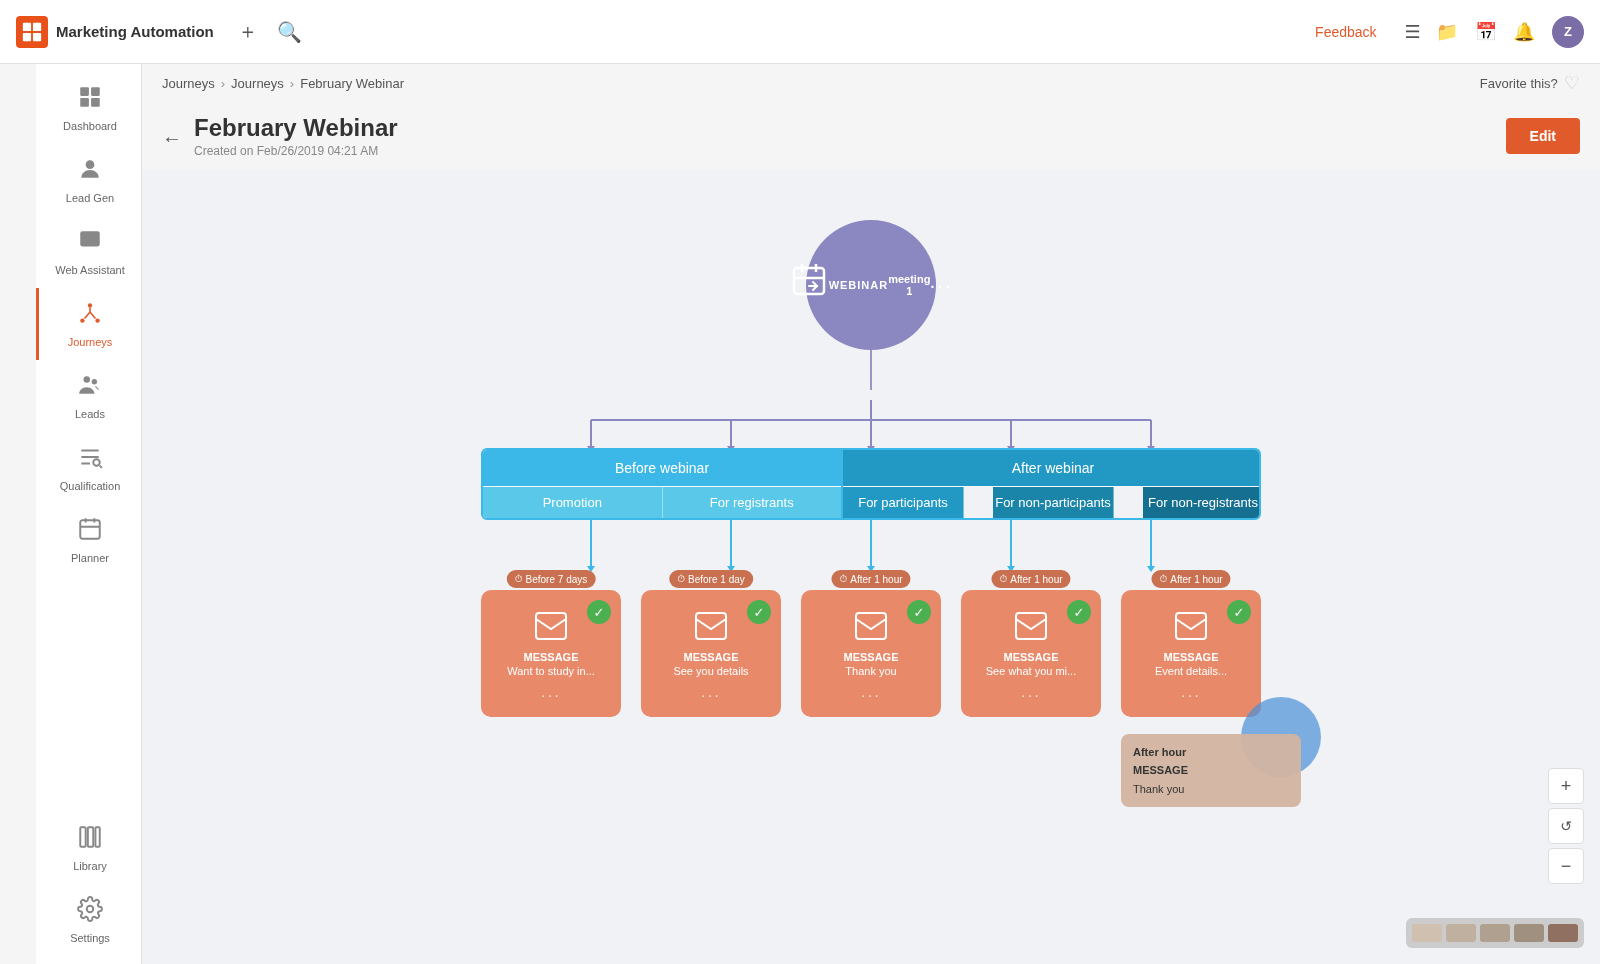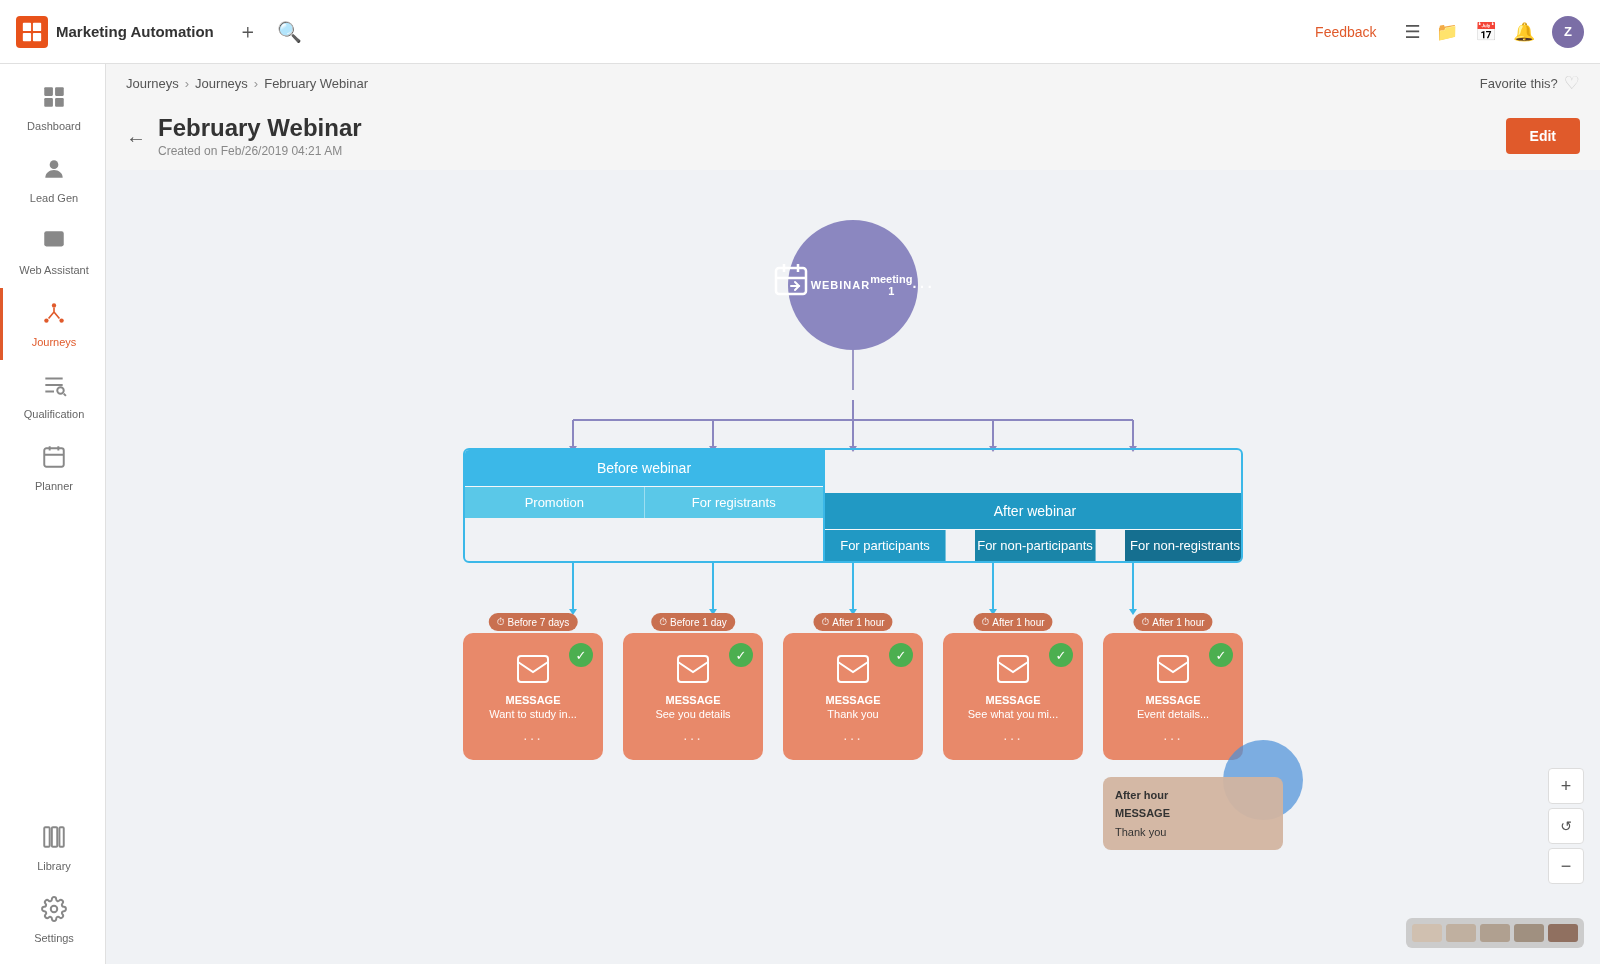--- a/index.html
+++ b/index.html
@@ -16,21 +16,21 @@
     .topbar-spacer { flex: 1; }
     .feedback-btn { color: #e05a2b; font-size: 14px; font-weight: 500; background: none; border: none; cursor: pointer; margin-right: 16px; }
     .topbar-right-icons { display: flex; align-items: center; gap: 16px; }
     .topbar-right-icon { color: #555; font-size: 18px; cursor: pointer; }
     .avatar { width: 32px; height: 32px; border-radius: 50%; background: #7b6ea6; display: flex; align-items: center; justify-content: center; color: white; font-size: 13px; font-weight: 600; }
 
     
     .main-layout { display: flex; flex: 1; overflow: hidden; }
 
     
-    .sidebar { width: 106px; background: #fff; border-right: 1px solid #e0e0e0; display: flex; flex-direction: column; align-items: center; padding: 8px 0; flex-shrink: 0; }
+    .sidebar { width: 106px; background: #fff; border-right: 1px solid #e0e0e0; display: flex; flex-direction: column; align-items: center; padding: 8px 0; flex-shrink: 0; margin-left: 36px; }
     .sidebar-item { display: flex; flex-direction: column; align-items: center; gap: 4px; padding: 12px 8px; cursor: pointer; width: 100%; color: #666; font-size: 11px; text-align: center; border-left: 3px solid transparent; }
     .sidebar-item.active { color: #e05a2b; border-left-color: #e05a2b; }
     .sidebar-item .icon { font-size: 22px; }
     .sidebar-item svg { width: 26px; height: 26px; }
 
     
     .content { flex: 1; display: flex; flex-direction: column; overflow: hidden; }
 
     
     .breadcrumb { padding: 8px 20px; display: flex; align-items: center; gap: 6px; font-size: 13px; color: #555; background: #f5f5f5; flex-shrink: 0; }
@@ -130,20 +130,31 @@
             <circle cx="12" cy="5" r="2"></circle>
             <circle cx="5" cy="19" r="2"></circle>
             <circle cx="19" cy="19" r="2"></circle>
             <path d="M12 7v4l-5 6M12 11l5 6" stroke="#e05a2b" stroke-width="1.5" fill="none"></path>
           </svg>
       </span>
       <span style="color:#e05a2b">Journeys</span>
     </div>
     <div class="sidebar-item">
       <span class="icon">
+        <svg width="26" height="26" viewBox="0 0 24 24" fill="#888">
+            <circle cx="9" cy="7" r="3"></circle>
+            <circle cx="16" cy="9" r="2.5"></circle>
+            <path d="M2 20c0-3.3 3.1-6 7-6s7 2.7 7 6"></path>
+            <path d="M16 13c2.2.3 4 1.9 4 4"></path>
+          </svg>
+      </span>
+      <span>Leads</span>
+    </div>
+    <div class="sidebar-item">
+      <span class="icon">
         <svg width="26" height="26" viewBox="0 0 24 24" fill="none" stroke="#888" stroke-width="1.8">
             <path d="M4 6h16M4 12h16M4 18h8"></path>
             <circle cx="18" cy="17" r="3"></circle>
             <path d="M21 20l2 2"></path>
           </svg>
       </span>
       <span>Qualification</span>
     </div>
     <div class="sidebar-item">
       <span class="icon">
@@ -240,21 +251,21 @@
 
           <div style="flex:0 0 360px;display:flex;flex-direction:column;border-right:2px solid #3bb8e8;">
             <div style="background:#3bb8e8;color:white;text-align:center;padding:10px 0;font-size:14px;font-weight:500;">Before webinar</div>
             <div style="display:flex;border-top:1px solid rgba(255,255,255,0.4);">
               <div style="flex:1;background:#5ac8e8;color:white;text-align:center;padding:8px 0;font-size:13px;border-right:1px solid rgba(255,255,255,0.4);">Promotion</div>
               <div style="flex:1;background:#5ac8e8;color:white;text-align:center;padding:8px 0;font-size:13px;">For registrants</div>
             </div>
           </div>
 
           <div style="flex:0 0 420px;display:flex;flex-direction:column;">
-            <div style="background:#2199c4;color:white;text-align:center;padding:10px 8px;font-size:14px;font-weight:500;margin-top:43px;">After webinar</div>
+            <div style="background:#2199c4;color:white;text-align:center;padding:10px 8px;font-size:14px;font-weight:500;">After webinar</div>
             <div style="display:flex;border-top:1px solid rgba(255,255,255,0.4);gap:29px;">
               <div style="flex:1;background:#2199c4;color:white;text-align:center;padding:8px 0;font-size:13px;border-right:1px solid rgba(255,255,255,0.4);">For participants</div>
               <div style="flex:1;background:#1a85a8;color:white;text-align:center;padding:8px 0;font-size:13px;border-right:1px solid rgba(255,255,255,0.4);">For non-participants</div>
               <div style="flex:1;background:#156f90;color:white;text-align:center;padding:8px 0;font-size:13px;">For non-registrants</div>
             </div>
           </div>
         </div>
 
         <svg width="780" height="70" style="overflow:visible;display:block;">
           <line x1="110" y1="0" x2="110" y2="50" stroke="#3bb8e8" stroke-width="2"></line>

